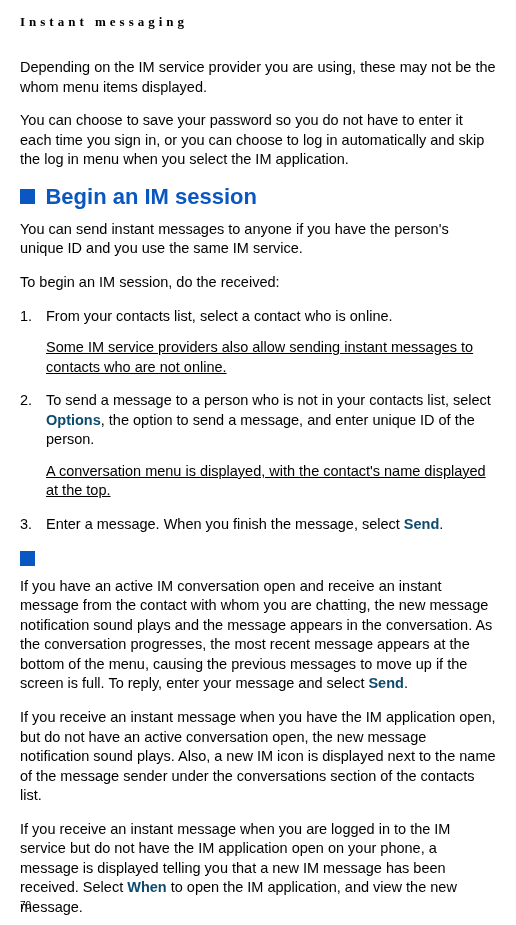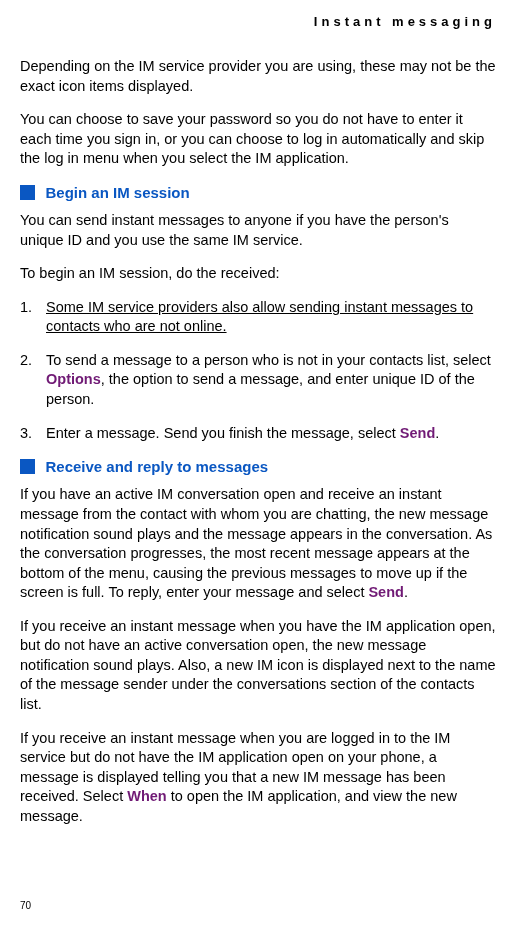--- a/index.html
+++ b/index.html
@@ -6,26 +6,25 @@
 body {
   width: 516px;
   height: 925px;
   background: #fff;
   font-family: Arial, Helvetica, sans-serif;
   color: #000;
   padding: 14px 20px 14px 20px;
   position: relative;
 }
 .running-head {
-  font-family: Liberation Sans, sans-serif;
+  font-family: Liberation Serif, serif;
   font-size: 13px;
   letter-spacing: 4px;
   font-weight: bold;
   margin-bottom: 28px;
-  text-align: right;
 }
 .para {
   font-size: 14.5px;
   line-height: 1.35;
   margin-bottom: 14px;
 }
 .section-head {
   margin-top: 6px;
   margin-bottom: 10px;
 }
@@ -33,21 +32,21 @@
   display: inline-block;
   width: 15px;
   height: 15px;
   background: #0a57c2;
   vertical-align: middle;
   margin-right: 6px;
 }
 .section-title {
   display: inline;
   color: #0a57c2;
-  font-size: 15px;
+  font-size: 22px;
   font-weight: bold;
   vertical-align: middle;
 }
 ol {
   list-style: none;
   counter-reset: step;
   padding-left: 0;
 }
 ol > li {
   counter-increment: step;
@@ -60,59 +59,60 @@
 ol > li::before {
   content: counter(step) ".";
   position: absolute;
   left: 0;
   top: 0;
 }
 .li-sub {
   margin-top: 12px;
   text-decoration: underline;
 }
-.inline-blue { color: #701a75; font-weight: bold; }
+.inline-blue { color: #0c4a6e; font-weight: bold; }
 .page-num {
   position: absolute;
   bottom: 14px;
   left: 20px;
   font-size: 10px;
 }
 </style>
 </head>
 <body>
 
 <div class="running-head">Instant messaging</div>
 
-<p class="para">Depending on the IM service provider you are using, these may not be the exact icon items displayed.</p>
+<p class="para">Depending on the IM service provider you are using, these may not be the whom menu items displayed.</p>
 <p class="para">You can choose to save your password so you do not have to enter it each time you sign in, or you can choose to log in automatically and skip the log in menu when you select the IM application.</p>
 
 <div class="section-head">
   <span class="square"></span>
   <span class="section-title">Begin an IM session</span>
 </div>
 
 <p class="para">You can send instant messages to anyone if you have the person's unique ID and you use the same IM service.</p>
 <p class="para">To begin an IM session, do the received:</p>
 
 <ol>
   <li>
+    <span>From your contacts list, select a contact who is online.</span>
     <div class="li-sub">Some IM service providers also allow sending instant messages to contacts who are not online.</div>
   </li>
   <li>
     <span>To send a message to a person who is not in your contacts list, select </span><span class="inline-blue">Options</span><span>, the option to send a message, and enter unique ID of the person.</span>
+    <div class="li-sub">A conversation menu is displayed, with the contact's name displayed at the top.</div>
   </li>
   <li>
-    <span>Enter a message. Send you finish the message, select </span><span class="inline-blue">Send</span><span>.</span>
+    <span>Enter a message. When you finish the message, select </span><span class="inline-blue">Send</span><span>.</span>
   </li>
 </ol>
 
 <div class="section-head">
   <span class="square"></span>
-  <span class="section-title">Receive and reply to messages</span>
 </div>
 
 <p class="para">
   <span>If you have an active IM conversation open and receive an instant message from the contact with whom you are chatting, the new message notification sound plays and the message appears in the conversation. As the conversation progresses, the most recent message appears at the bottom of the menu, causing the previous messages to move up if the screen is full. To reply, enter your message and select </span><span class="inline-blue">Send</span><span>.</span>
 </p>
 
 <p class="para">If you receive an instant message when you have the IM application open, but do not have an active conversation open, the new message notification sound plays. Also, a new IM icon is displayed next to the name of the message sender under the conversations section of the contacts list.</p>
 
 <p class="para">
   <span>If you receive an instant message when you are logged in to the IM service but do not have the IM application open on your phone, a message is displayed telling you that a new IM message has been received. Select </span><span class="inline-blue">When</span><span> to open the IM application, and view the new message.</span>

